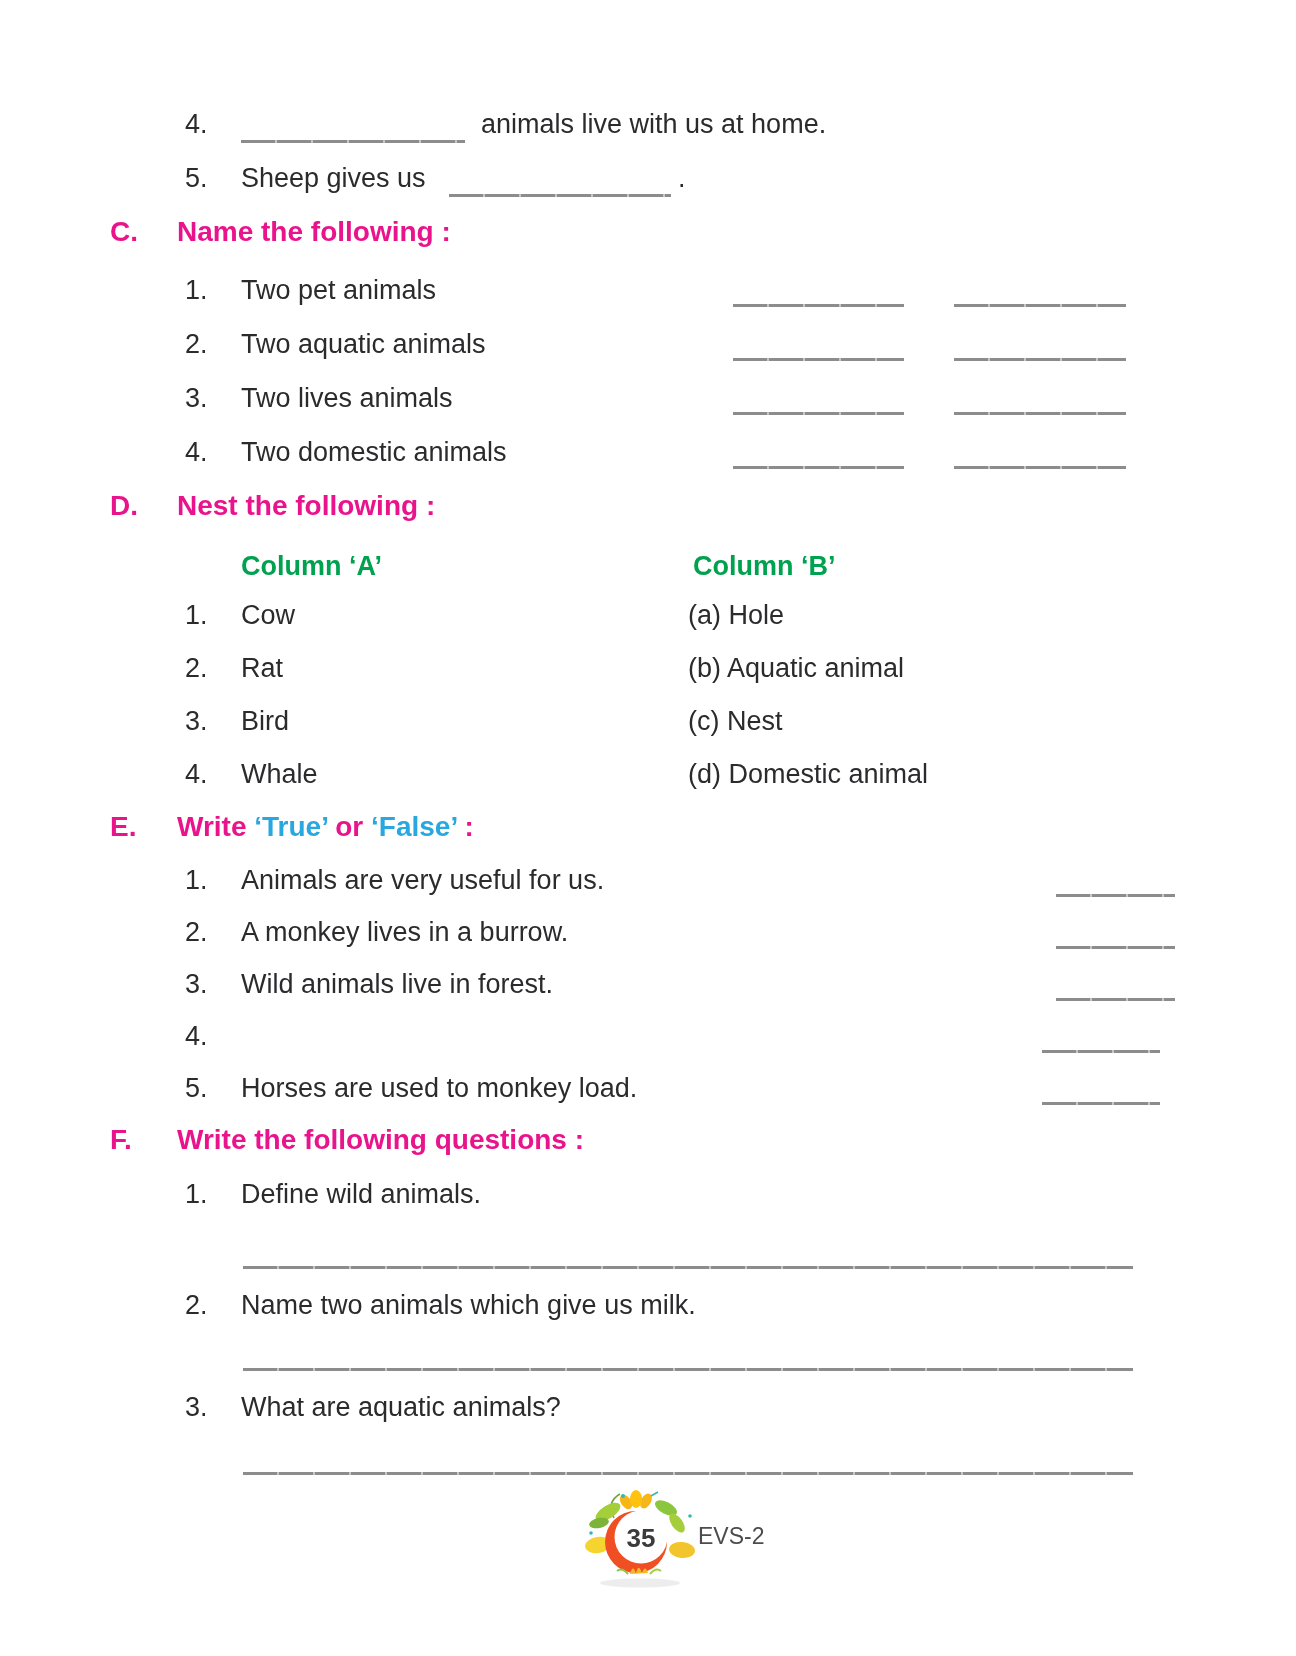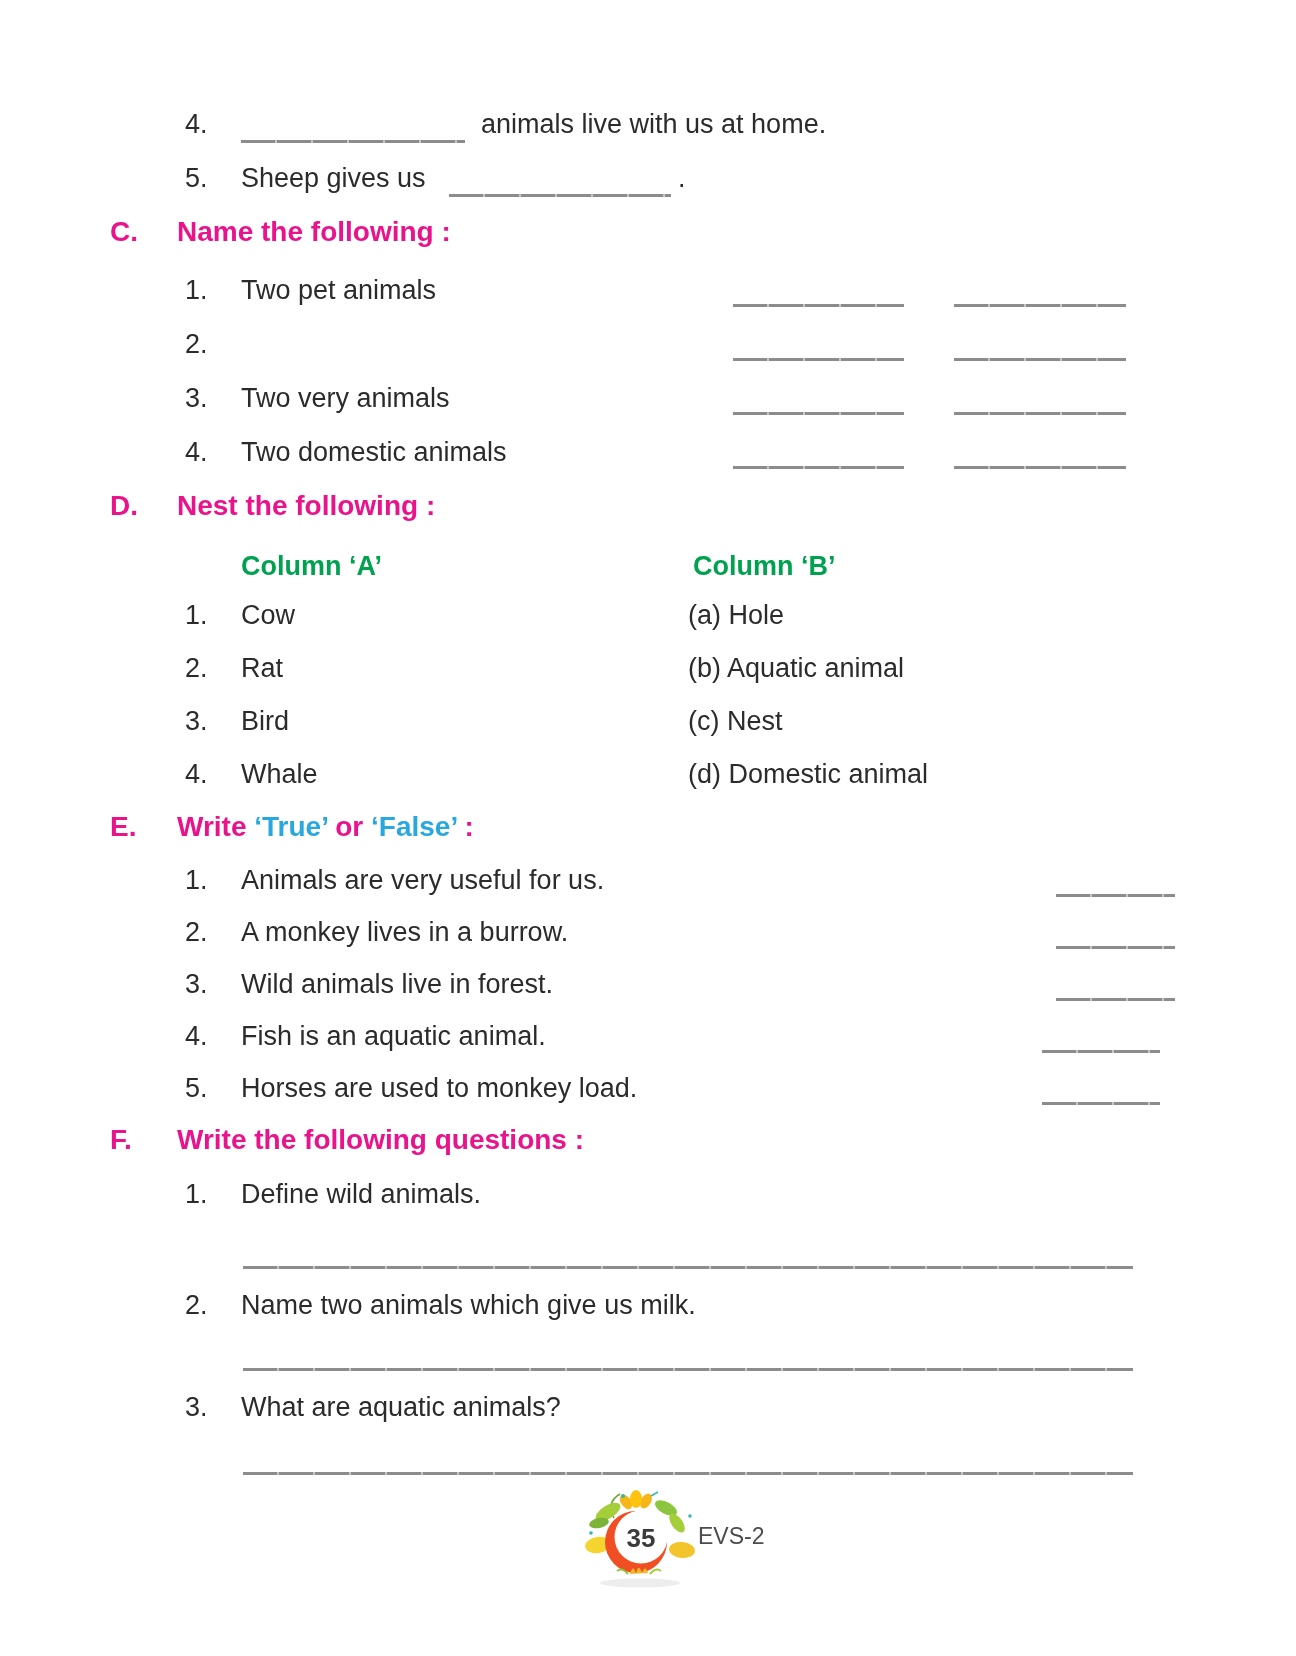--- a/index.html
+++ b/index.html
@@ -61,26 +61,27 @@
   </div>
 
   <div class="row" style="top:265px">
     <span class="num">1.</span>
     <span class="txt">Two pet animals</span>
     <div class="blank inrow" style="left:733px;width:171px"></div>
     <div class="blank inrow" style="left:954px;width:172px"></div>
   </div>
   <div class="row" style="top:319px">
     <span class="num">2.</span>
+    <span class="txt">Two aquatic animals</span>
     <div class="blank inrow" style="left:733px;width:171px"></div>
     <div class="blank inrow" style="left:954px;width:172px"></div>
   </div>
   <div class="row" style="top:373px">
     <span class="num">3.</span>
-    <span class="txt">Two very animals</span>
+    <span class="txt">Two lives animals</span>
     <div class="blank inrow" style="left:733px;width:171px"></div>
     <div class="blank inrow" style="left:954px;width:172px"></div>
   </div>
   <div class="row" style="top:427px">
     <span class="num">4.</span>
     <span class="txt">Two domestic animals</span>
     <div class="blank inrow" style="left:733px;width:171px"></div>
     <div class="blank inrow" style="left:954px;width:172px"></div>
   </div>
 
@@ -130,21 +131,20 @@
     <span class="txt">A monkey lives in a burrow.</span>
     <div class="blank inrow" style="left:1056px;width:119px"></div>
   </div>
   <div class="row" style="top:959px">
     <span class="num">3.</span>
     <span class="txt">Wild animals live in forest.</span>
     <div class="blank inrow" style="left:1056px;width:119px"></div>
   </div>
   <div class="row" style="top:1011px">
     <span class="num">4.</span>
-    <span class="txt">Fish is an aquatic animal.</span>
     <div class="blank inrow" style="left:1042px;width:118px"></div>
   </div>
   <div class="row" style="top:1063px">
     <span class="num">5.</span>
     <span class="txt">Horses are used to monkey load.</span>
     <div class="blank inrow" style="left:1042px;width:118px"></div>
   </div>
 
   <div class="row" style="top:1115px">
     <span class="sec-letter">F.</span>

